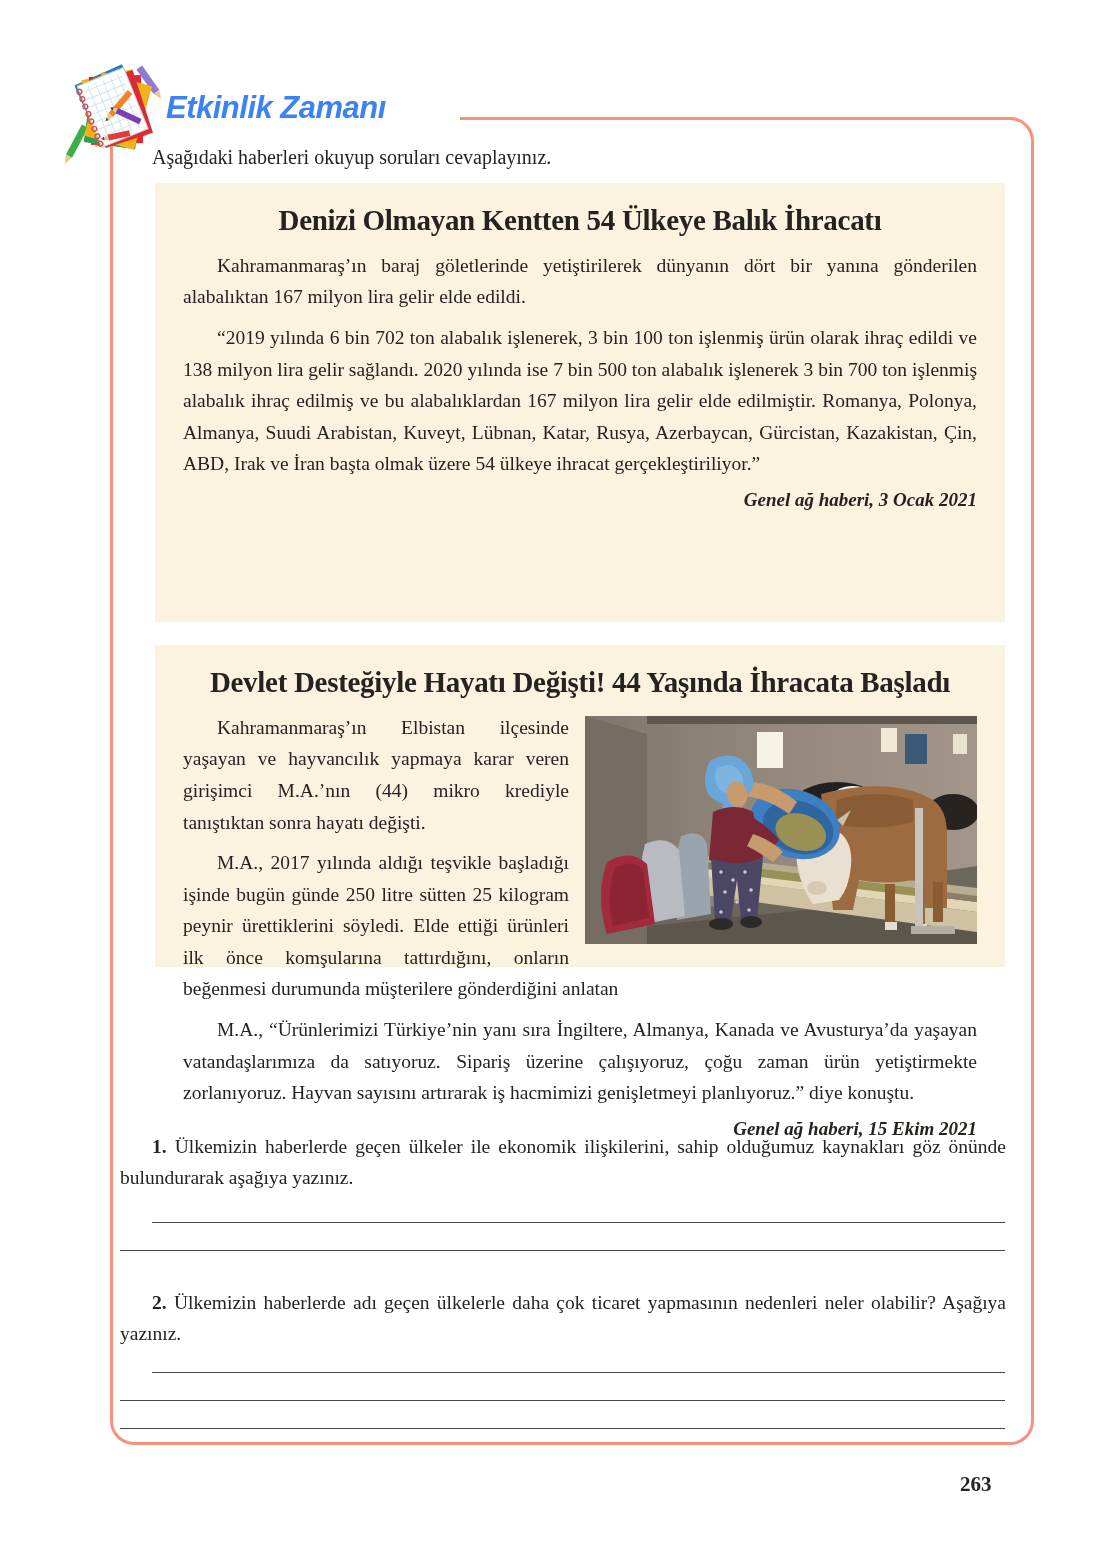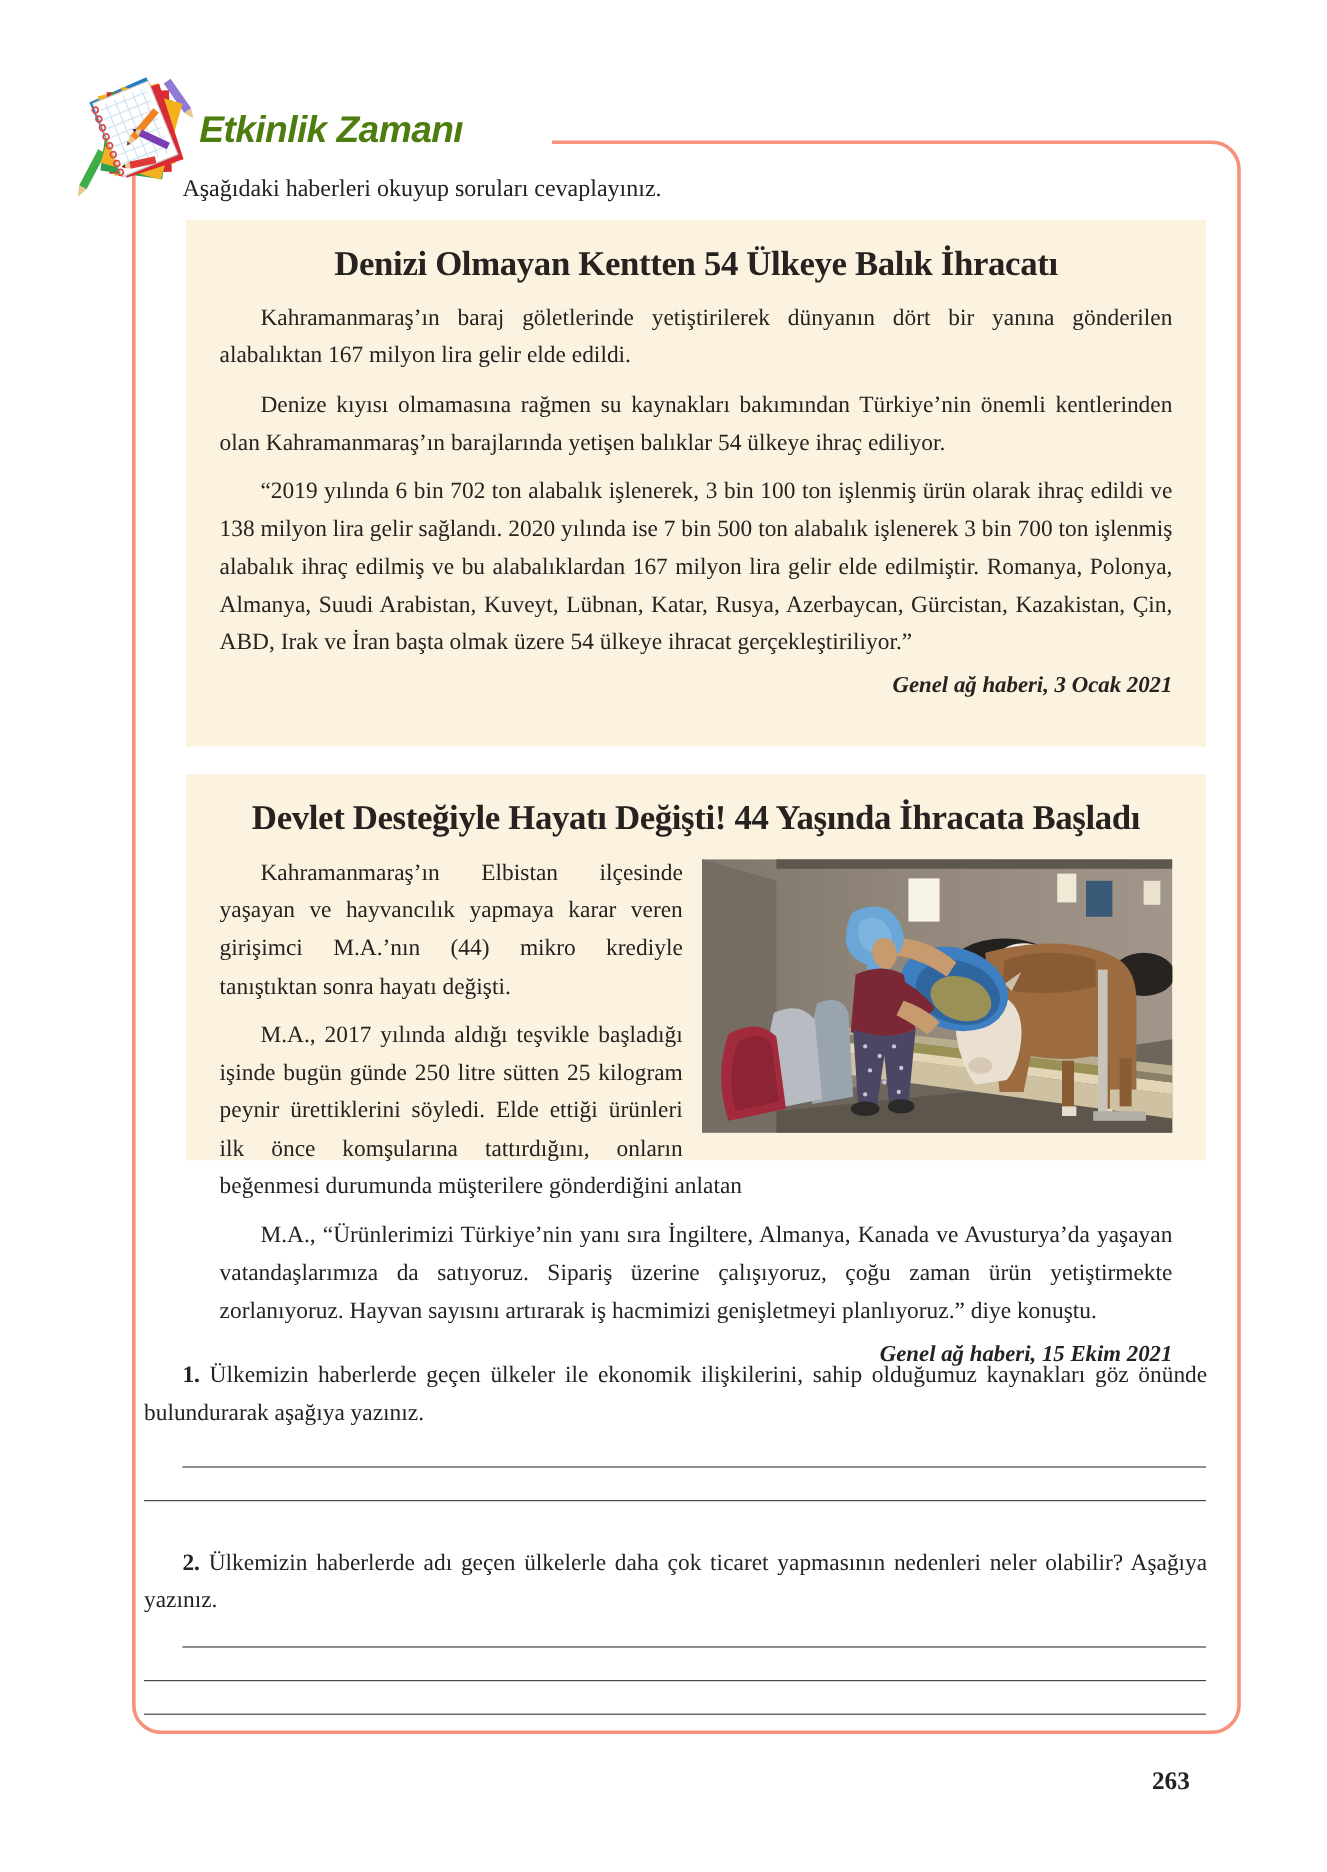--- a/index.html
+++ b/index.html
@@ -12,21 +12,21 @@
   .page-border{
     position:absolute;left:110px;top:117px;width:924px;height:1328px;
     border:3px solid #f6917c;border-radius:24px;box-sizing:border-box;
   }
   .title-mask{
     position:absolute;left:113px;top:98px;width:347px;height:40px;background:#ffffff;
   }
   .page-header-title{
     position:absolute;left:166px;top:90px;
     font-family:"Liberation Sans", sans-serif;font-weight:800;font-style:italic;
-    font-size:31px;letter-spacing:-0.5px;color:#4d7c0f;white-space:nowrap;
+    font-size:31px;letter-spacing:-0.5px;color:#3b82f6;white-space:nowrap;
   }
   .header-icon{position:absolute;left:58px;top:52px;}
   
   .intro-line{
     position:absolute;left:152px;top:146px;width:853px;
     font-size:20px;
   }
   
   .news-box{
     position:absolute;left:155px;width:850px;background:#fcf2e0;
@@ -141,21 +141,20 @@
   </svg>
 </div>
 
 <div class="page-header-title">Etkinlik Zamanı</div>
 
 <div class="intro-line">Aşağıdaki haberleri okuyup soruları cevaplayınız.</div>
 
 <div class="news-box" id="news1">
   <div class="news-title">Denizi Olmayan Kentten 54 Ülkeye Balık İhracatı</div>
   <p>Kahramanmaraş’ın baraj göletlerinde yetiştirilerek dünyanın dört bir yanına gönderilen alabalıktan 167 milyon lira gelir elde edildi.</p>
-  <p>Denize kıyısı olmamasına rağmen su kaynakları bakımından Türkiye’nin önemli kentlerinden olan Kahramanmaraş’ın barajlarında yetişen balıklar 54 ülkeye ihraç ediliyor.</p>
   <p>“2019 yılında 6 bin 702 ton alabalık işlenerek, 3 bin 100 ton işlenmiş ürün olarak ihraç edildi ve 138 milyon lira gelir sağlandı. 2020 yılında ise 7 bin 500 ton alabalık işlenerek 3 bin 700 ton işlenmiş alabalık ihraç edilmiş ve bu alabalıklardan 167 milyon lira gelir elde edilmiştir. Romanya, Polonya, Almanya, Suudi Arabistan, Kuveyt, Lübnan, Katar, Rusya, Azerbaycan, Gürcistan, Kazakistan, Çin, ABD, Irak ve İran başta olmak üzere 54 ülkeye ihracat gerçekleştiriliyor.”</p>
   <div class="news-source">Genel ağ haberi, 3 Ocak 2021</div>
 </div>
 
 <div class="news-box" id="news2">
   <div class="news-title">Devlet Desteğiyle Hayatı Değişti! 44 Yaşında İhracata Başladı</div>
 
   <div class="news-figure">
 
     <svg width="392" height="228" viewBox="0 0 392 228">

